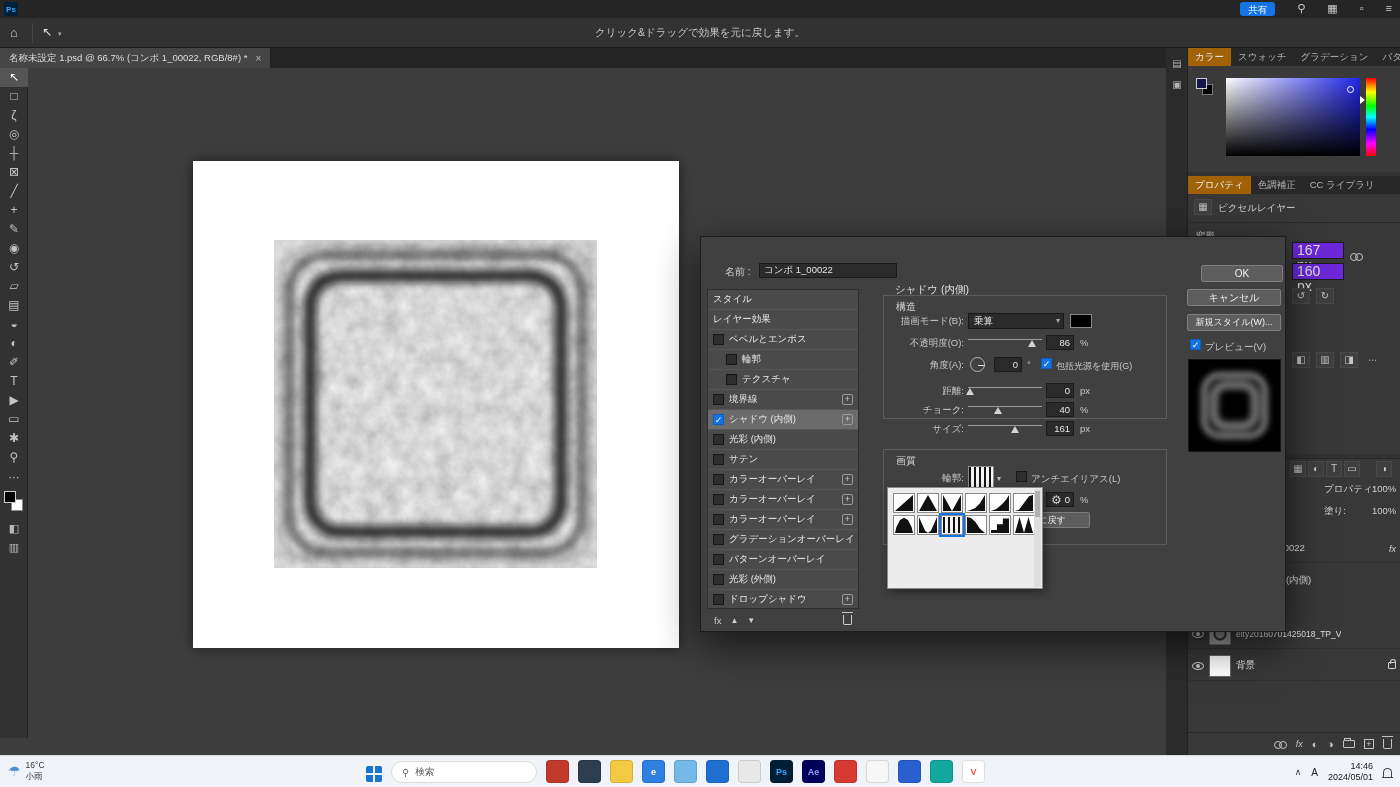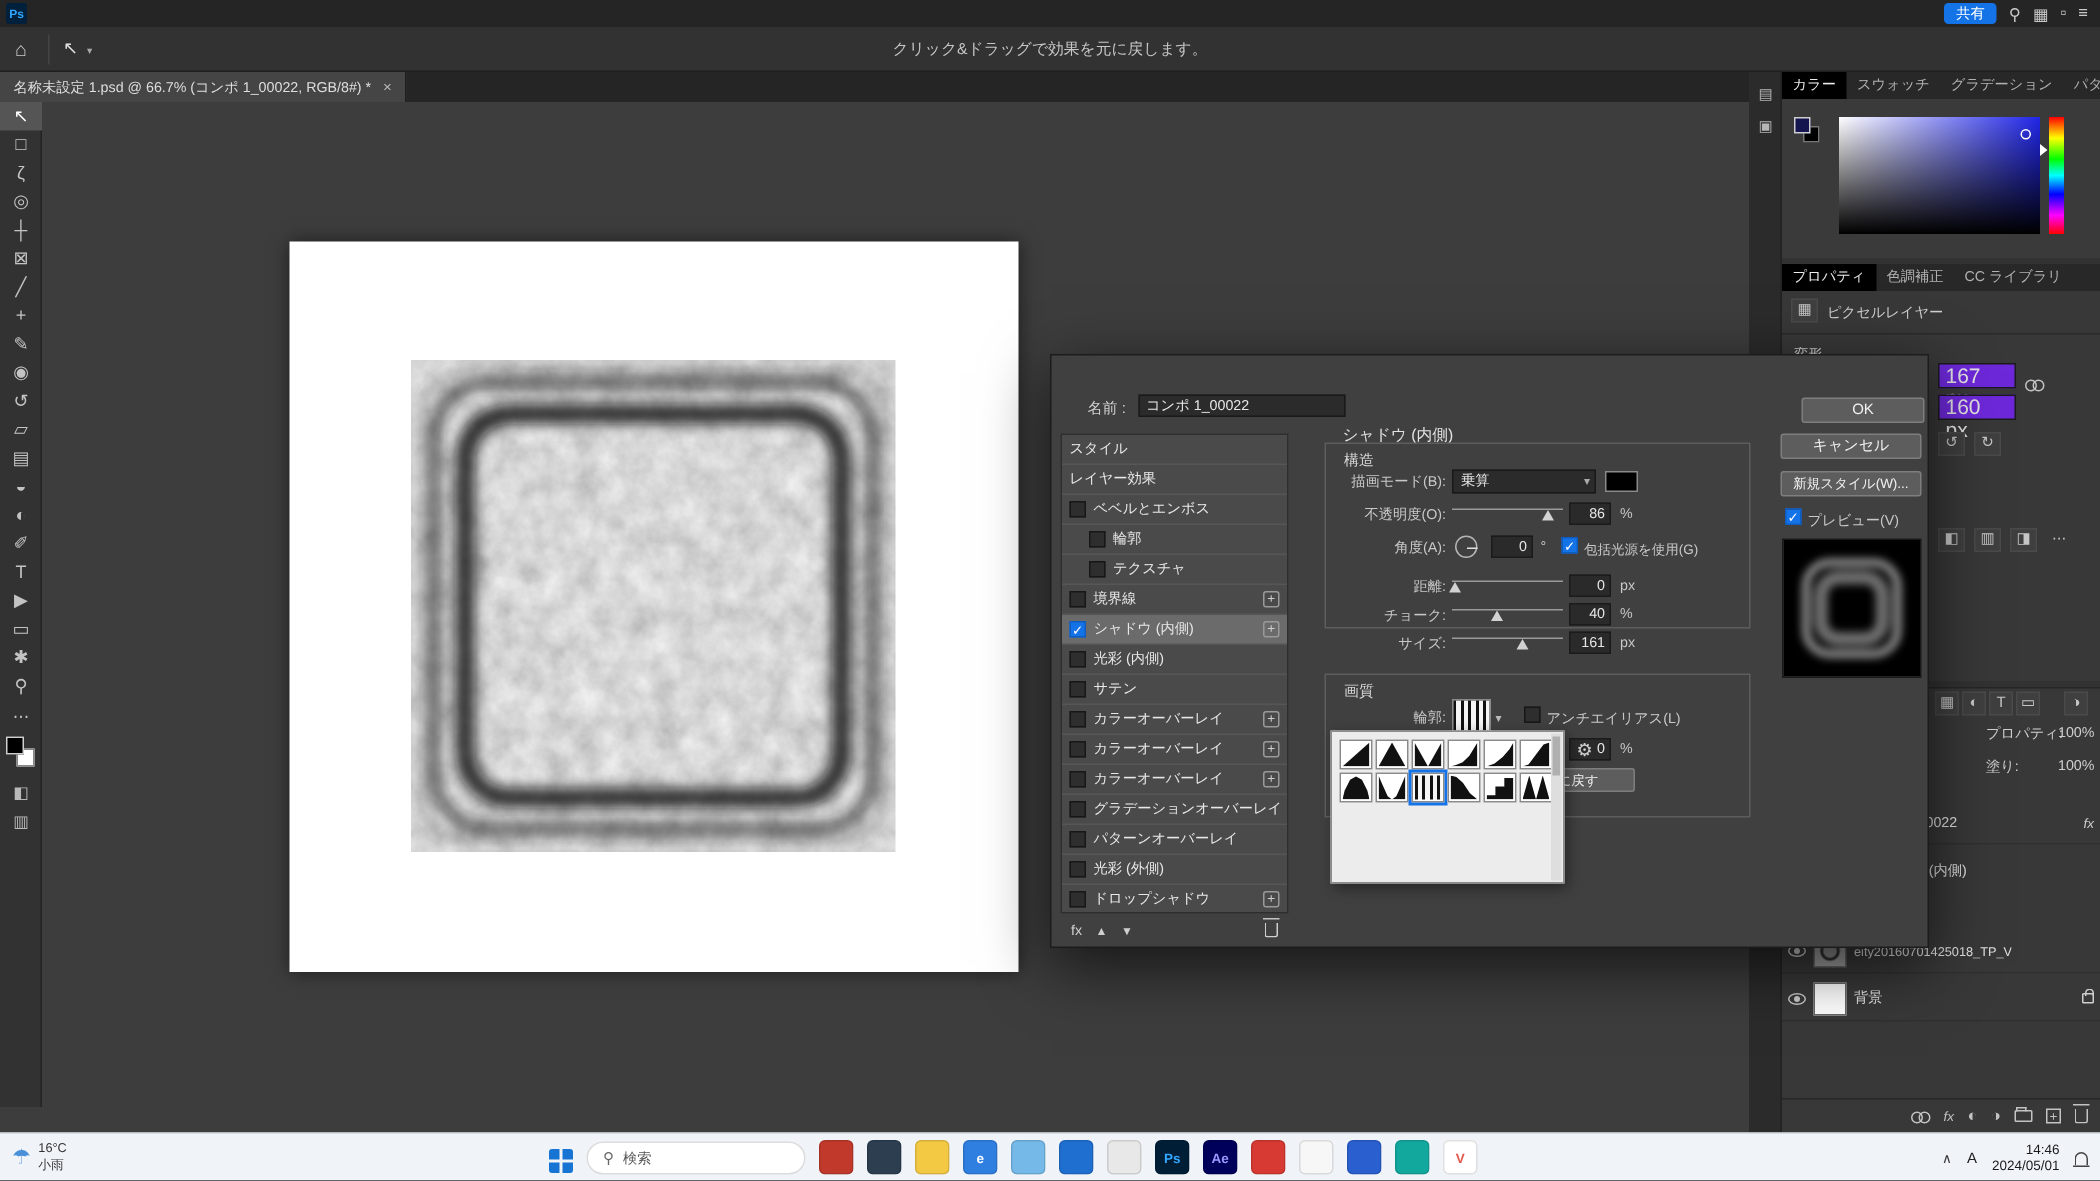--- a/index.html
+++ b/index.html
@@ -3,21 +3,21 @@
 <meta charset="utf-8">
 <style>
 *{box-sizing:border-box;margin:0;padding:0}
 body{background:#111;font-family:"Liberation Sans","DejaVu Sans",sans-serif}
 #root{position:relative;width:1400px;height:787px;overflow:hidden;background:#3d3d3d;color:#d8d8d8;font-size:11px}
 
 
 #menubar{position:absolute;left:0;top:0;width:1400px;height:18px;background:#252525;display:flex;align-items:center;padding-left:4px}
 .pslogo{width:14px;height:14px;background:#00203b;color:#31a8ff;font-size:8px;font-weight:bold;display:flex;align-items:center;justify-content:center;border-radius:2px;margin-right:6px}
 .menu-item{padding:0 7px;line-height:18px;color:#d6d6d6;font-size:10.5px;cursor:default}
-.mb-right{margin-left:auto;display:flex;align-items:center;gap:8px;padding-right:8px}
+.mb-right{margin-left:auto;display:flex;align-items:flex-start;gap:22px;padding-right:8px}
 .share{background:#1473e6;color:#fff;border:none;border-radius:3px;font-size:9.5px;height:14px;padding:0 8px;line-height:13px}
 .mb-icon{color:#c9c9c9;font-size:11px}
 
 
 #optionsbar{position:absolute;left:0;top:18px;width:1400px;height:30px;background:#323232;border-bottom:1px solid #1e1e1e}
 #optionsbar .home{position:absolute;left:10px;top:7px;font-size:13px;color:#c9c9c9}
 #optionsbar .vsep{position:absolute;left:32px;top:5px;width:1px;height:20px;background:#454545}
 #optionsbar .toolglyph{position:absolute;left:42px;top:7px;font-size:12px;color:#e0e0e0}
 #optionsbar .dd{position:absolute;left:58px;top:12px;font-size:7px;color:#aaa}
 #optionsbar .hint{position:absolute;left:50%;transform:translateX(-50%);top:8px;color:#c6c6c6;font-size:10.5px;white-space:nowrap}
@@ -45,21 +45,21 @@
 
 #statusbar{position:absolute;left:0;top:738px;width:1166px;height:17px;background:#323232;border-top:1px solid #262626;display:flex;align-items:center;gap:10px;padding-left:34px;font-size:9.5px;color:#c2c2c2}
 #statusbar .nav{color:#9a9a9a}
 
 
 #rightcol{position:absolute;left:1166px;top:48px;width:234px;height:707px;background:#323232}
 .dockstrip{position:absolute;left:0;top:0;width:22px;height:707px;background:#2b2b2b;border-right:1px solid #222}
 .dockicon{width:22px;text-align:center;color:#b5b5b5;font-size:10px;margin-top:10px}
 .ptabbar{position:absolute;display:flex;background:#282828;height:18px;align-items:stretch}
 .ptab{padding:0 7px;line-height:18px;font-size:9.5px;color:#b2b2b2;white-space:nowrap}
-.ptab.active{background:#000000;color:#ececec}
+.ptab.active{background:#a16207;color:#ececec}
 .panelbody{position:absolute;background:#3a3a3a}
 .fgbg2{position:relative;width:22px;height:22px}
 .fgbg2 .b2{position:absolute;left:8px;top:8px;width:11px;height:11px;background:#000;border:1px solid #777}
 .fgbg2 .f2{position:absolute;left:2px;top:2px;width:11px;height:11px;background:#14144e;border:1px solid #cfcfcf}
 .satval{position:absolute;background:linear-gradient(to top,#000,rgba(0,0,0,0)),linear-gradient(to right,#fff,#2026e8)}
 .svcursor{position:absolute;width:7px;height:7px;border:1px solid #fff;border-radius:50%}
 .huebar{position:absolute;width:10px;background:linear-gradient(#f00,#ff0 18%,#0f0 36%,#0ff 50%,#00f 66%,#f0f 84%,#f00)}
 .huemark{position:absolute;width:0;height:0;border-top:4px solid transparent;border-bottom:4px solid transparent;border-left:5px solid #fff}
 .fieldbox{position:absolute;background:#6d28d9;border:1px solid #1b1b1b;color:#e2e2e2;font-size:14px;line-height:15px;padding:0 4px}
 .miniicon{position:absolute;width:18px;height:16px;border:1px solid #4a4a4a;color:#c5c5c5;font-size:10px;text-align:center;line-height:14px;background:#3f3f3f}

